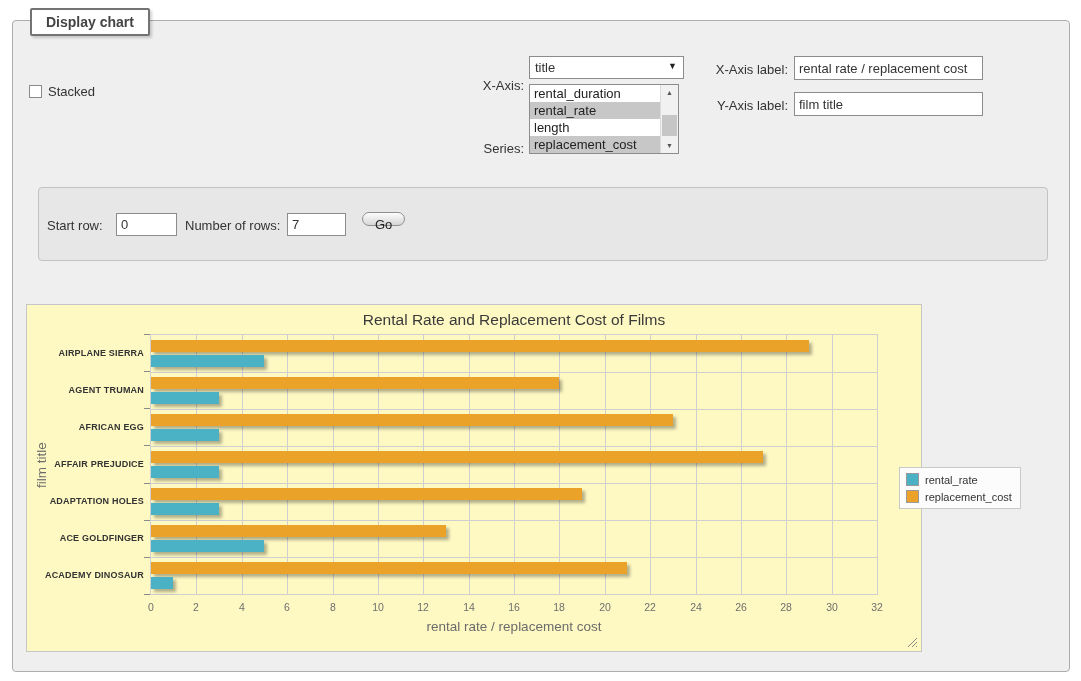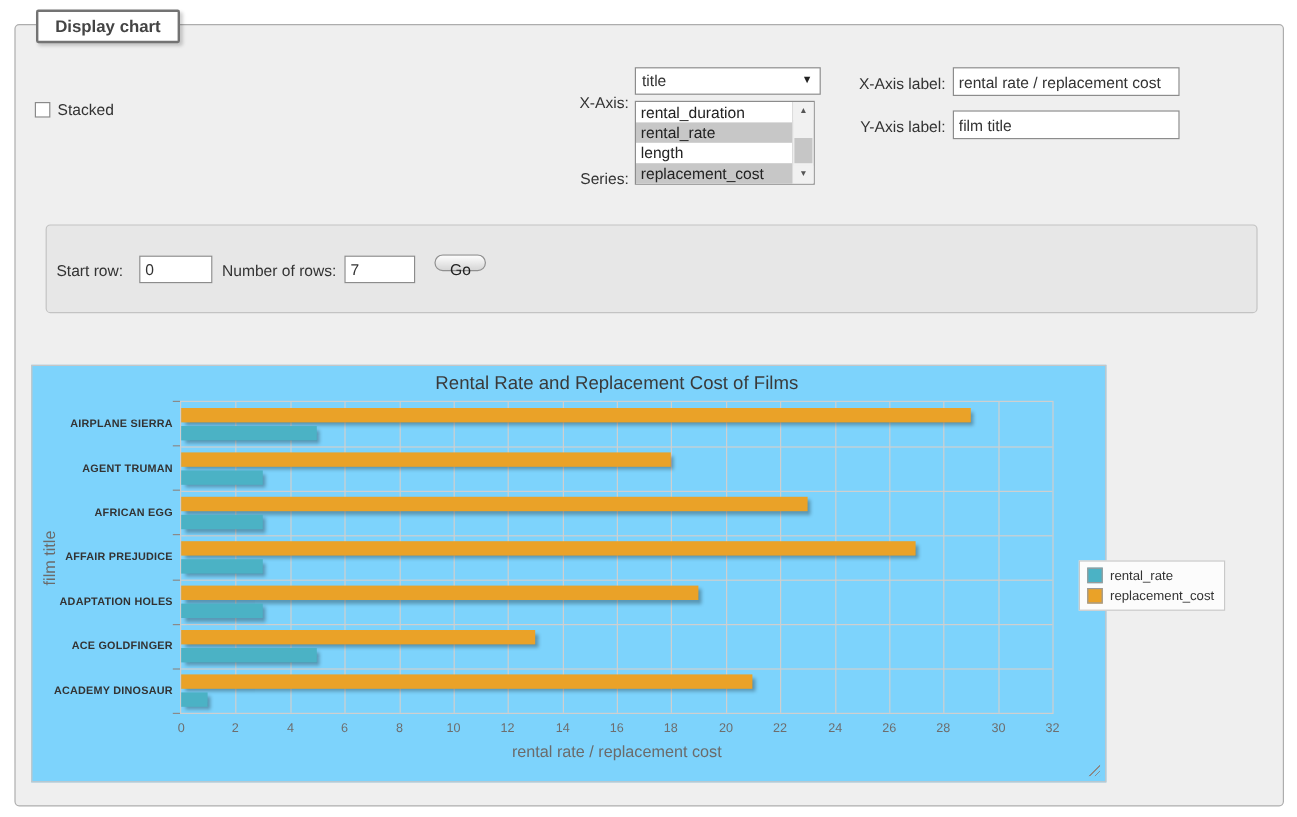--- a/index.html
+++ b/index.html
@@ -62,21 +62,21 @@
   #numrows-lbl{left:146px;top:30px;}
   #startrow-input{left:77px;top:25px;width:61px;height:23px;}
   #numrows-input{left:248px;top:25px;width:59px;height:23px;}
   .go-btn{
     position:absolute;left:323px;top:24px;height:14px;padding:0 12px;
     background:linear-gradient(#fdfdfd,#d6d6d6);border:1px solid #909090;border-radius:13px;
     font-family:"Liberation Sans",sans-serif;font-size:13px;color:#222;line-height:24px;cursor:pointer;
   }
   
   .chart-panel{
-    position:absolute;left:13px;top:283px;width:896px;height:348px;background:#7dd3fc;
+    position:absolute;left:13px;top:283px;width:896px;height:348px;background:#fef9c3;
     border:1px solid #c6c6c6;box-sizing:border-box;
   }
   .chart-title{position:absolute;left:123px;top:6px;width:728px;text-align:center;
                font-size:15.5px;color:#3a3a3a;}
   .plot{position:absolute;left:123px;top:29px;width:728px;height:261px;border:1px solid #cfcfcf;box-sizing:border-box;}
   .vgrid{position:absolute;top:0;bottom:0;width:1px;background:#cfcfcf;}
   .hgrid{position:absolute;left:0;right:0;height:1px;background:#cfcfcf;}
   .bar{position:absolute;left:0;height:12px;box-shadow:3px 3px 3px rgba(0,0,0,.3);}
   .cat-label{position:absolute;left:0;width:117px;text-align:right;font-size:9px;font-weight:600;
              color:#333;letter-spacing:.2px;}

